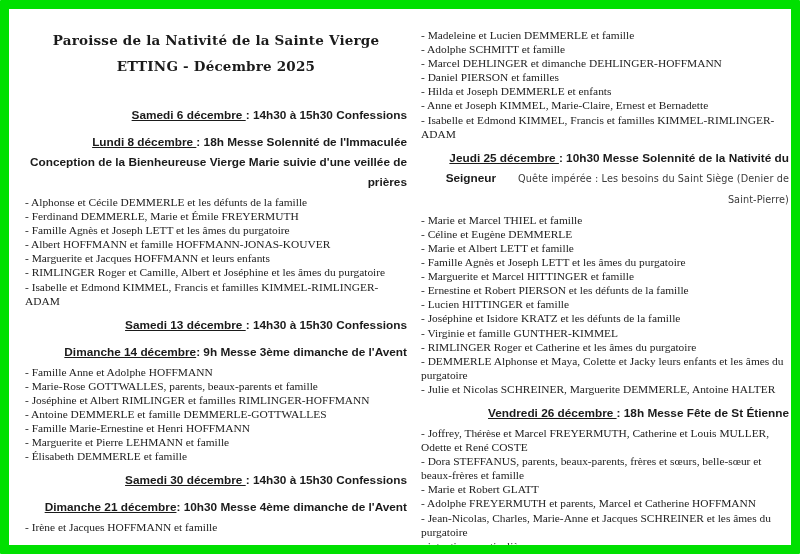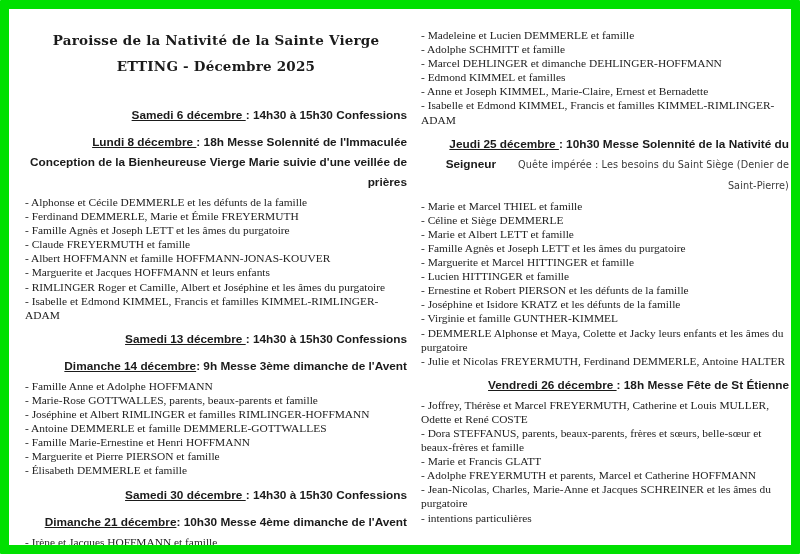--- a/index.html
+++ b/index.html
@@ -73,39 +73,38 @@
       <div class="sections">
           <div class="section">
             <p class="heading"><span class="date">Samedi 6 décembre </span><span>: 14h30 à 15h30 Confessions</span></p>
           </div>
           <div class="section">
             <p class="heading"><span class="date">Lundi 8 décembre </span><span>: 18h Messe Solennité de l'Immaculée Conception de la Bienheureuse Vierge Marie suivie d'une veillée de prières</span></p>
             <div class="items">
               <div class="item">- Alphonse et Cécile DEMMERLE et les défunts de la famille</div>
               <div class="item">- Ferdinand DEMMERLE, Marie et Émile FREYERMUTH</div>
               <div class="item">- Famille Agnès et Joseph LETT et les âmes du purgatoire</div>
-              <div class="item">- Claude FREYERMUTH et famille</div>
               <div class="item">- Albert HOFFMANN et famille HOFFMANN-JONAS-KOUVER</div>
               <div class="item">- Marguerite et Jacques HOFFMANN et leurs enfants</div>
               <div class="item">- RIMLINGER Roger et Camille, Albert et Joséphine et les âmes du purgatoire</div>
               <div class="item">- Isabelle et Edmond KIMMEL, Francis et familles KIMMEL-RIMLINGER-ADAM</div>
             </div>
           </div>
           <div class="section">
             <p class="heading"><span class="date">Samedi 13 décembre </span><span>: 14h30 à 15h30 Confessions</span></p>
           </div>
           <div class="section">
             <p class="heading"><span class="date">Dimanche 14 décembre</span><span>: 9h Messe 3ème dimanche de l'Avent</span></p>
             <div class="items">
               <div class="item">- Famille Anne et Adolphe HOFFMANN</div>
               <div class="item">- Marie-Rose GOTTWALLES, parents, beaux-parents et famille</div>
               <div class="item">- Joséphine et Albert RIMLINGER et familles RIMLINGER-HOFFMANN</div>
               <div class="item">- Antoine DEMMERLE et famille DEMMERLE-GOTTWALLES</div>
               <div class="item">- Famille Marie-Ernestine et Henri HOFFMANN</div>
-              <div class="item">- Marguerite et Pierre PIERSON et famille</div>
+              <div class="item">- Marguerite et Pierre LEHMANN et famille</div>
               <div class="item">- Élisabeth DEMMERLE et famille</div>
             </div>
           </div>
           <div class="section">
             <p class="heading"><span class="date">Samedi 30 décembre </span><span>: 14h30 à 15h30 Confessions</span></p>
           </div>
           <div class="section">
             <p class="heading"><span class="date">Dimanche 21 décembre</span><span>: 10h30 Messe 4ème dimanche de l'Avent</span></p>
             <div class="items">
               <div class="item">- Irène et Jacques HOFFMANN et famille</div>
@@ -113,47 +112,49 @@
           </div>
         </div>
     </div>
     <div id="col-right" class="col">
       <div class="sections">
           <div class="section">
             <div class="items">
               <div class="item">- Madeleine et Lucien DEMMERLE et famille</div>
               <div class="item">- Adolphe SCHMITT et famille</div>
               <div class="item">- Marcel DEHLINGER et dimanche DEHLINGER-HOFFMANN</div>
-              <div class="item">- Edmond KIMMEL et familles</div>
+              <div class="item">- Daniel PIERSON et familles</div>
+              <div class="item">- Hilda et Joseph DEMMERLE et enfants</div>
               <div class="item">- Anne et Joseph KIMMEL, Marie-Claire, Ernest et Bernadette</div>
               <div class="item">- Isabelle et Edmond KIMMEL, Francis et familles KIMMEL-RIMLINGER-ADAM</div>
             </div>
           </div>
           <div class="section">
             <p class="heading"><span class="date">Jeudi 25 décembre </span><span>: 10h30 Messe Solennité de la Nativité du Seigneur</span><span class="note">Quête impérée : Les besoins du Saint Siège (Denier de Saint-Pierre)</span></p>
             <div class="items">
               <div class="item">- Marie et Marcel THIEL et famille</div>
-              <div class="item">- Céline et Siège DEMMERLE</div>
+              <div class="item">- Céline et Eugène DEMMERLE</div>
               <div class="item">- Marie et Albert LETT et famille</div>
               <div class="item">- Famille Agnès et Joseph LETT et les âmes du purgatoire</div>
               <div class="item">- Marguerite et Marcel HITTINGER et famille</div>
+              <div class="item">- Ernestine et Robert PIERSON et les défunts de la famille</div>
               <div class="item">- Lucien HITTINGER et famille</div>
-              <div class="item">- Ernestine et Robert PIERSON et les défunts de la famille</div>
               <div class="item">- Joséphine et Isidore KRATZ et les défunts de la famille</div>
               <div class="item">- Virginie et famille GUNTHER-KIMMEL</div>
+              <div class="item">- RIMLINGER Roger et Catherine et les âmes du purgatoire</div>
               <div class="item">- DEMMERLE Alphonse et Maya, Colette et Jacky leurs enfants et les âmes du purgatoire</div>
-              <div class="item">- Julie et Nicolas FREYERMUTH, Ferdinand DEMMERLE, Antoine HALTER</div>
+              <div class="item">- Julie et Nicolas SCHREINER, Marguerite DEMMERLE, Antoine HALTER</div>
             </div>
           </div>
           <div class="section">
             <p class="heading"><span class="date">Vendredi 26 décembre </span><span>: 18h Messe Fête de St Étienne</span></p>
             <div class="items">
               <div class="item">- Joffrey, Thérèse et Marcel FREYERMUTH, Catherine et Louis MULLER, Odette et René COSTE</div>
               <div class="item">- Dora STEFFANUS, parents, beaux-parents, frères et sœurs, belle-sœur et beaux-frères et famille</div>
-              <div class="item">- Marie et Francis GLATT</div>
+              <div class="item">- Marie et Robert GLATT</div>
               <div class="item">- Adolphe FREYERMUTH et parents, Marcel et Catherine HOFFMANN</div>
               <div class="item">- Jean-Nicolas, Charles, Marie-Anne et Jacques SCHREINER et les âmes du purgatoire</div>
               <div class="item">- intentions particulières</div>
             </div>
           </div>
         </div>
     </div>
   </div>
 </div>
 

